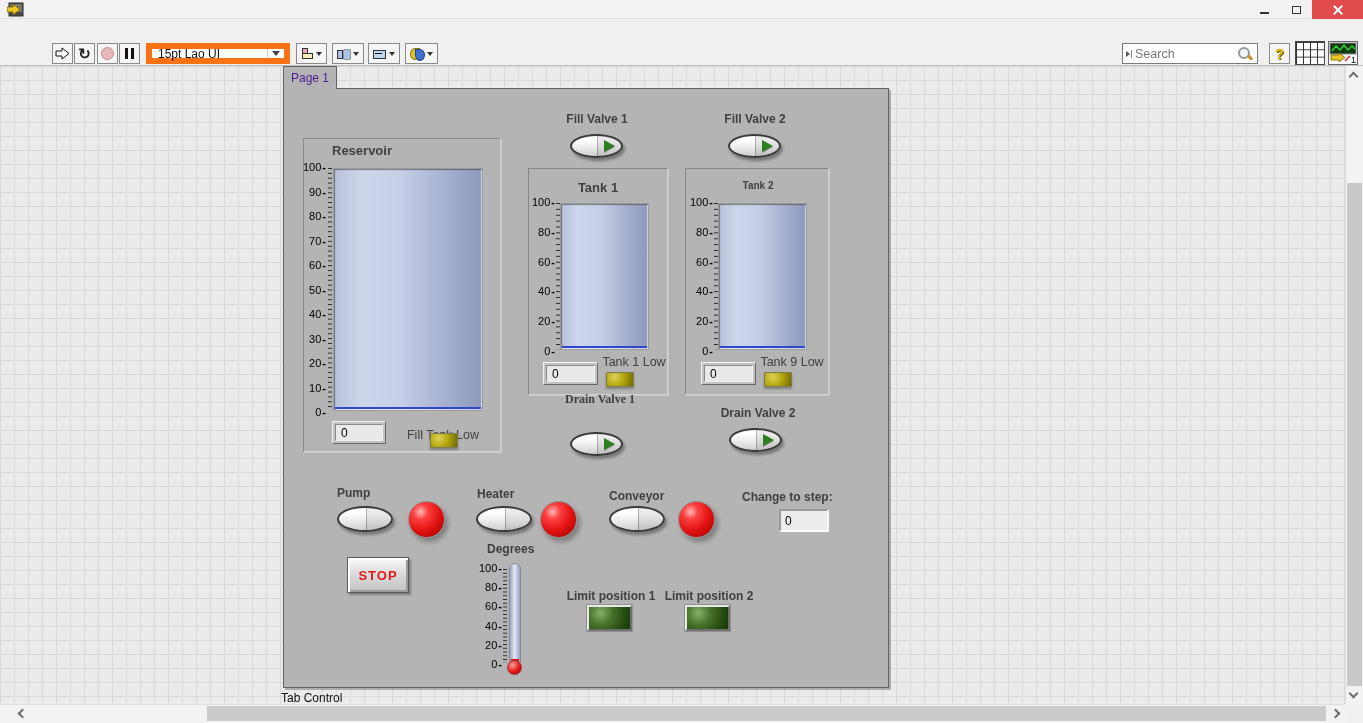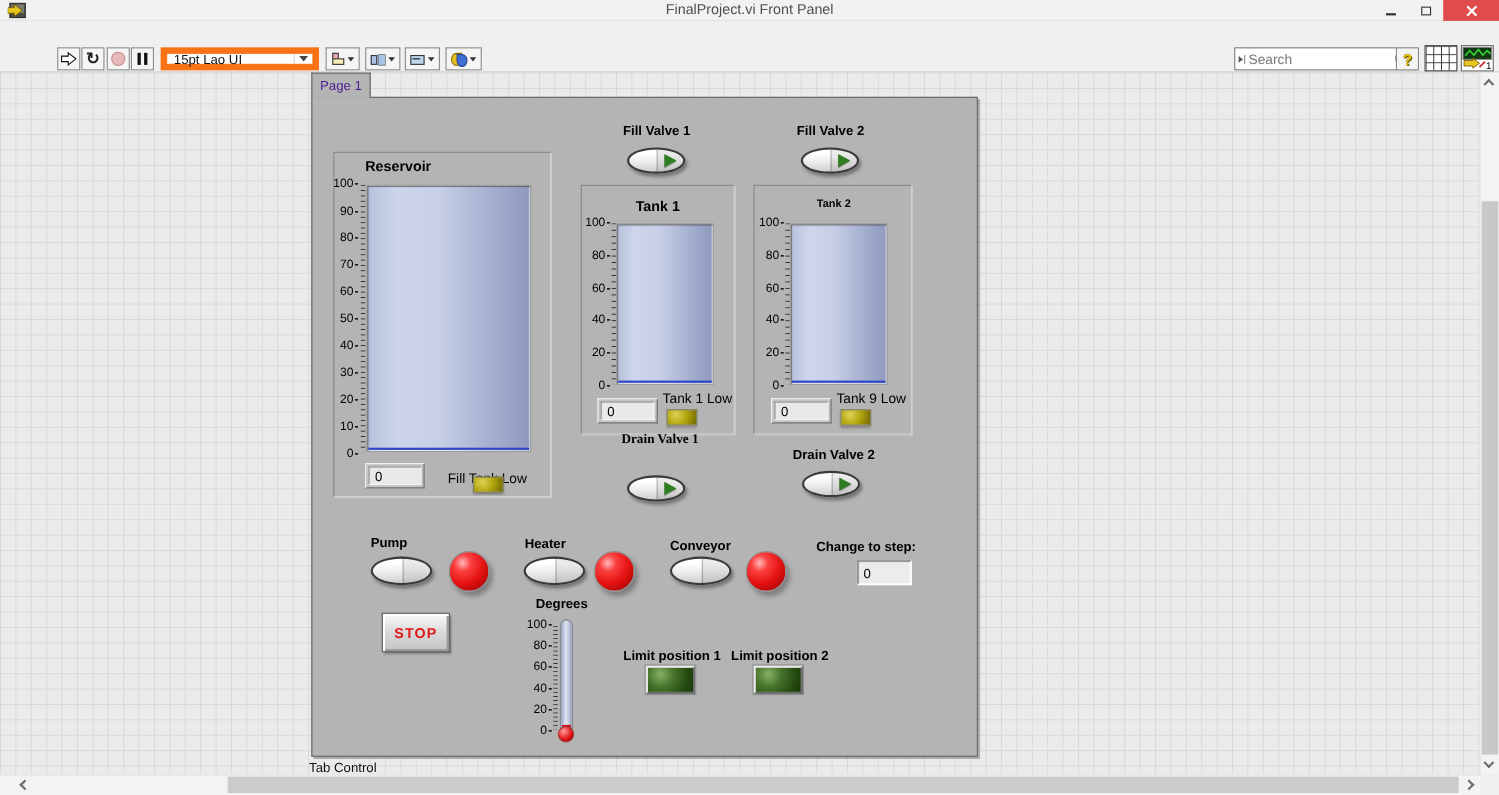--- a/index.html
+++ b/index.html
@@ -46,21 +46,21 @@
   .align-glyph::before { content:""; position:absolute; left:1px; top:0; width:4px; height:4px; border:1px solid #333; background:#e8a8b8; }
   .align-glyph::after { content:""; position:absolute; left:1px; bottom:0; width:9px; height:4px; border:1px solid #333; background:#f7edb5; }
   .distrib-glyph { position:relative; width:13px; height:11px; }
   .distrib-glyph::before { content:""; position:absolute; left:0; top:2px; width:4px; height:7px; border:1px solid #333; background:#aac4e8; box-shadow:7px 0 0 #aac4e8, 7px 0 0 0.5px #333; }
   .resize-glyph { position:relative; width:13px; height:11px; }
   .resize-glyph::before { content:""; position:absolute; left:0; top:2px; width:11px; height:7px; border:1px solid #333; background:#bcd8ef; }
   .resize-glyph::after { content:""; position:absolute; left:2px; top:5px; width:7px; height:1px; background:#111; }
   .reorder-glyph { position:relative; width:14px; height:13px; }
   .reorder-glyph::before { content:""; position:absolute; left:0; top:1px; width:8px; height:10px; border-radius:50% 0 50% 50%; background:#e8c224; border:1px solid #8a7200; }
   .reorder-glyph::after { content:""; position:absolute; left:5px; top:2px; width:8px; height:10px; border-radius:0 50% 50% 50%; background:#3d6fd2; border:1px solid #24448a; }
-  .search-box { position:absolute; left:1122px; top:43px; width:166px; height:21px; background:#fff; border:1px solid #7a7a7a; display:flex; align-items:center; }
+  .search-box { position:absolute; left:1122px; top:43px; width:136px; height:21px; background:#fff; border:1px solid #7a7a7a; display:flex; align-items:center; }
   .search-hist { width:12px; display:flex; align-items:center; justify-content:center; gap:1px; }
   .search-hist .t { width:0; height:0; border-top:3px solid transparent; border-bottom:3px solid transparent; border-left:4px solid #555; }
   .search-hist .b { width:1px; height:8px; background:#888; }
   .search-box input { flex:1; border:none; outline:none; font-size:12.5px; color:#333; font-family:"Liberation Sans",sans-serif; background:transparent; min-width:0; }
   .search-box input::placeholder { color:#7a7a7a; }
   .mag-glyph { position:relative; width:16px; height:16px; margin-right:4px; }
   .mag-glyph::before { content:""; position:absolute; left:1px; top:1px; width:8px; height:8px; border:2px solid #9a9a9a; border-radius:50%; background:#eef4fa; }
   .mag-glyph::after { content:""; position:absolute; left:10px; top:10px; width:6px; height:3px; background:#c89028; transform:rotate(45deg); border-radius:1px; }
   .help-btn { position:absolute; left:1269px; top:43px; width:21px; height:21px; background:#f5f5f5; border:1px solid #8a8a8a; display:flex; align-items:center; justify-content:center; font-size:14px; font-weight:bold; color:#e3c000; text-shadow:0 0 1px #6a5a00, 1px 1px 0 #6a5a00; }
   .grid-btn { position:absolute; left:1295px; top:41px; width:30px; height:24px; background:#fff; border:1px solid #444;
@@ -85,21 +85,21 @@
   .chev.left { transform:rotate(-45deg); }
   .chev.right { transform:rotate(135deg); }
   .sb-corner { left:1346px; top:704px; width:17px; height:19px; background:#f0f0f0; }
 
   
   .tab { left:283px; top:66px; width:54px; height:23px; background:var(--c-panel_gray,#b4b4b4); border:1px solid #636363; border-bottom:none; z-index:3; display:flex; align-items:center; justify-content:center; font-size:12px; color:#4c1d95; }
   .tab-page { left:283px; top:88px; width:606px; height:600px; background:var(--c-panel_gray,#b4b4b4); border:1px solid #636363; box-shadow:2px 2px 0 rgba(100,100,100,0.45); z-index:1; }
   .tab-caption { left:281px; top:691px; font-size:12px; color:#111; z-index:2; }
 
   .z2 { z-index:2; }
-  .lv-label { font-size:12px; font-weight:bold; color:#000000; white-space:nowrap; }
+  .lv-label { font-size:12px; font-weight:bold; color:#404040; white-space:nowrap; }
   .lv-label.plain { font-weight:normal; font-size:12.5px; }
 
   
   .frame { border:1px solid; border-color:#878787 #d2d2d2 #d2d2d2 #878787; box-shadow:1px 1px 0 #c9c9c9; }
 
   
   .scale-labels { display:flex; flex-direction:column; justify-content:space-between; align-items:flex-end; }
   .tick-label { font-size:11px; color:#000; height:12px; line-height:12px; display:flex; align-items:center; font-weight:normal; }
   .tick-label::after { content:"-"; margin-left:1px; font-weight:bold; }
   .ticks { background-image:linear-gradient(to bottom,#2a2a2a 1px,transparent 1px); background-size:100% calc(100% / var(--n,25)); }
@@ -150,21 +150,20 @@
 <div id="screen">
 
   <div class="abs titlebar">
     <span class="app-icon">
       <svg width="17" height="15" viewBox="0 0 17 15">
           <rect x="2" y="1" width="14" height="13" fill="#4a4a42" stroke="#2a2a2a"></rect>
           <rect x="3" y="2" width="12" height="8" fill="#7a7a6a"></rect>
           <path d="M0 5 h6 v-3 l7 5.5 -7 5.5 v-3 H0 z" fill="#e8c820" stroke="#7a5a00" stroke-width="0.8"></path>
         </svg>
     </span>
-    <span class="title-text">FinalProject.vi Front Panel</span>
     <div class="winbtn min">
         <span class="glyph-min"></span>
       </div>
     <div class="winbtn max">
         <span class="glyph-max"></span>
       </div>
     <div class="winbtn close">
         <span class="glyph-close"></span>
       </div>
   </div>

